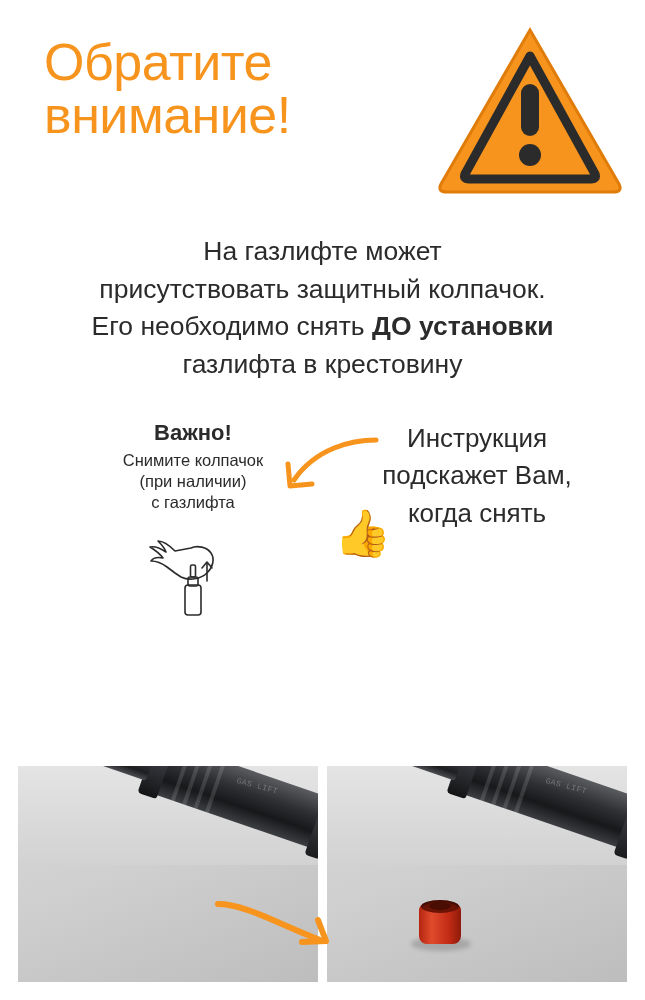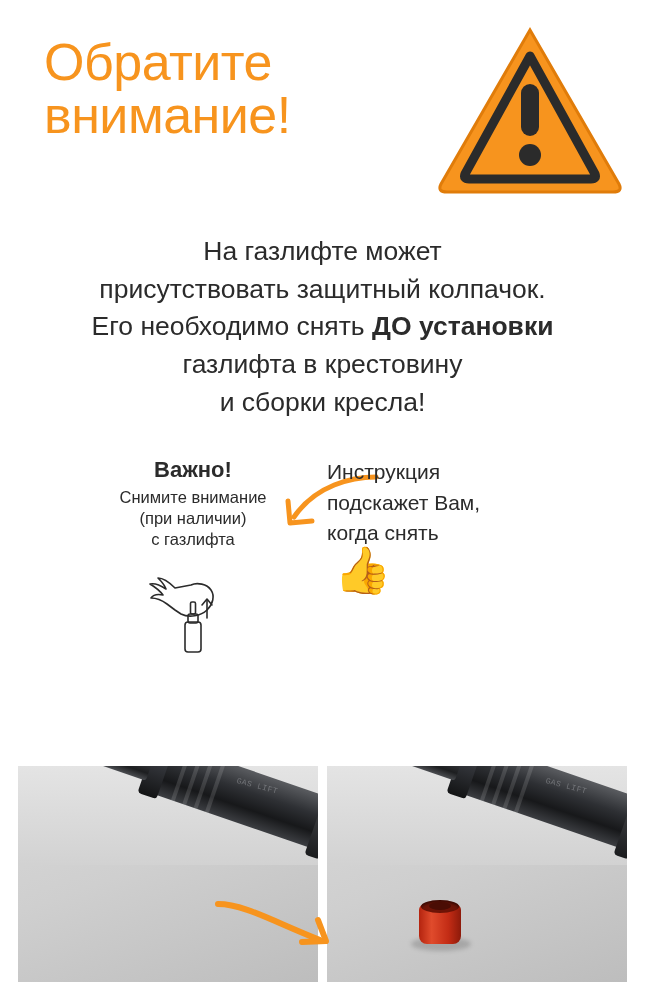--- a/index.html
+++ b/index.html
@@ -94,22 +94,22 @@
     width: 110px;
     height: 70px;
   }
 
   
   .instr {
     position: absolute;
     right: 18px;
     top: 10px;
     width: 300px;
-    text-align: left;
-    font-size: 21px;
+    text-align: center;
+    font-size: 26px;
     line-height: 1.45;
     color: #2b2b2b;
   }
   .thumb {
     position: absolute;
     left: 334px;
     top: 100px;
     font-size: 46px;
     line-height: 1;
   }
@@ -271,28 +271,27 @@
   </div>
 </div>
 
 <div class="main-text">
   <div>На газлифте может</div>
   <div>присутствовать защитный колпачок.</div>
   <div>
     <span>Его необходимо снять </span><b>ДО установки</b>
   </div>
   <div>газлифта в крестовину</div>
-  <div>и сборки кресла!</div>
 </div>
 
 <div class="mid">
 
   <div class="label-card">
     <div class="lbl-title">Важно!</div>
-    <div class="lbl-line">Снимите внимание</div>
+    <div class="lbl-line">Снимите колпачок</div>
     <div class="lbl-line">(при наличии)</div>
     <div class="lbl-line">с газлифта</div>
 
     <div class="label-pictogram">
       <svg viewBox="0 0 96 100" width="96" height="100" aria-hidden="true">
         <g fill="none" stroke="#2b2b2b" stroke-width="1.6" stroke-linecap="round" stroke-linejoin="round">
 
           <path d="M30 30 C24 24 18 20 13 20 C17 24 20 28 21 31 C15 27 9 25 5 26 C10 29 15 33 18 37
                    C13 36 8 37 6 40 C12 40 18 43 22 46 L30 52 L36 56 C44 60 56 58 62 52 C68 46 70 38 66 32
                    C62 26 52 24 46 27 Z"></path>

